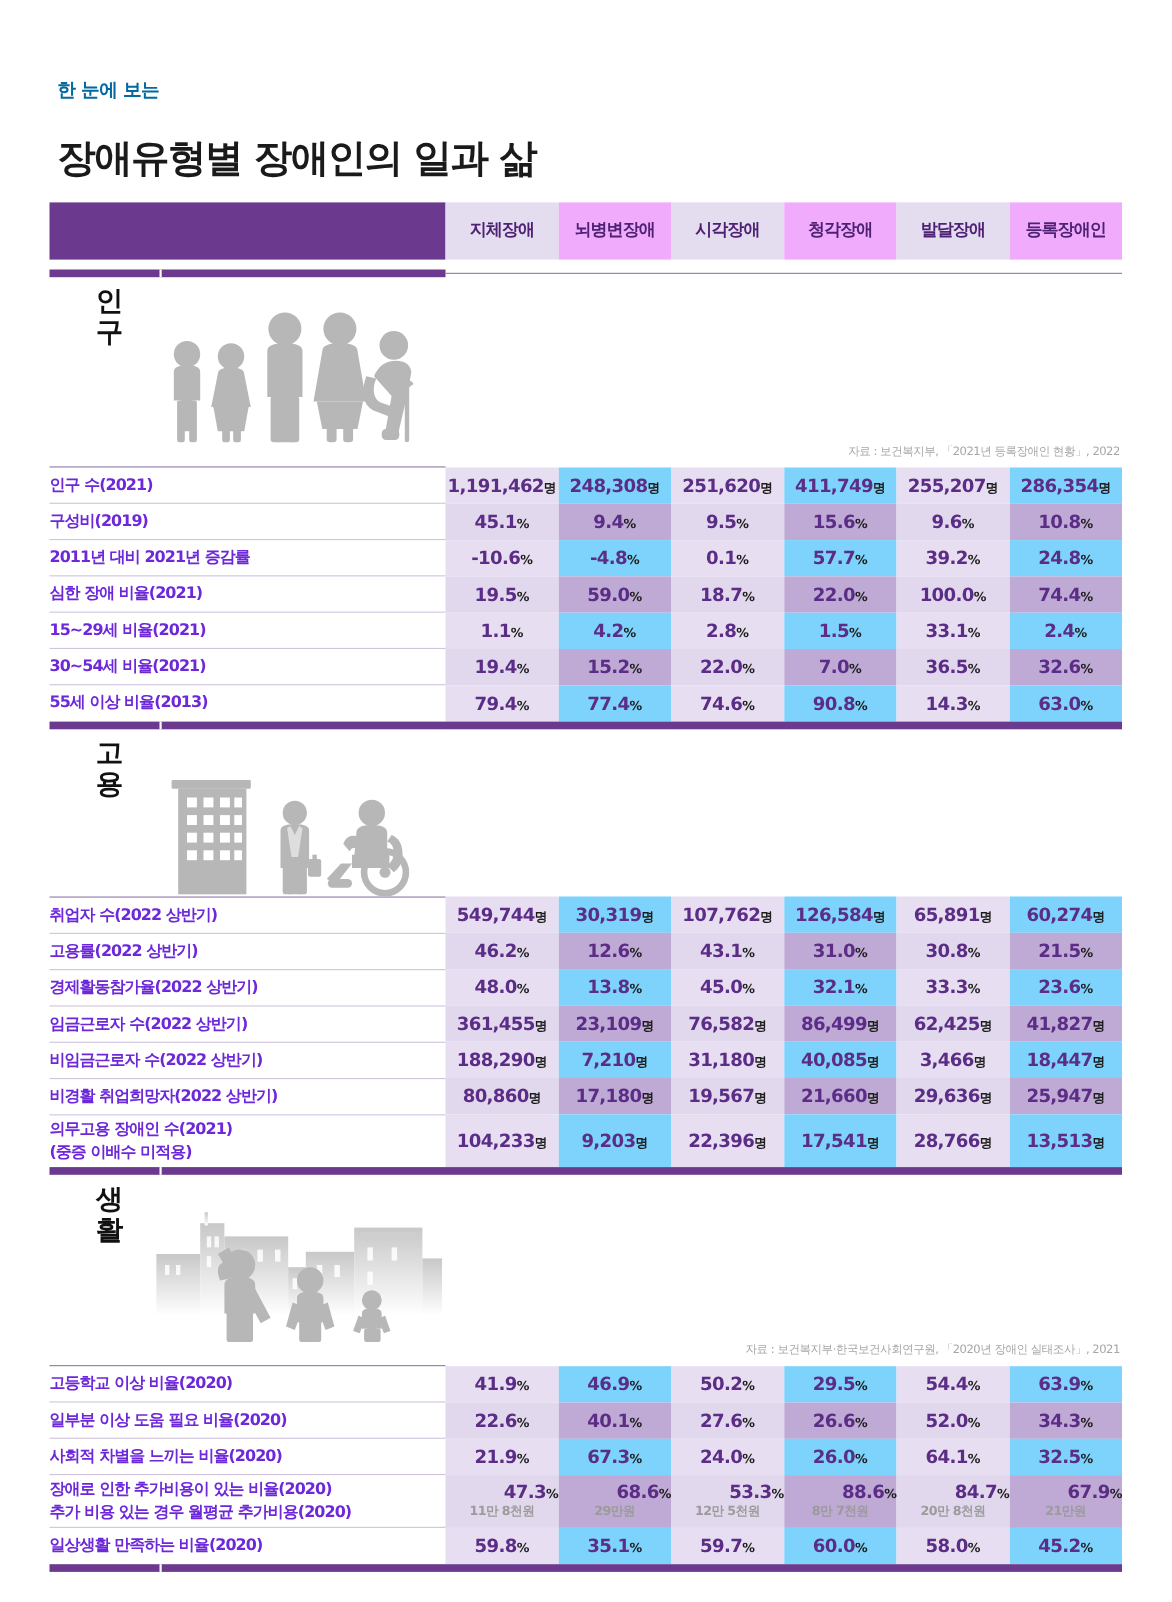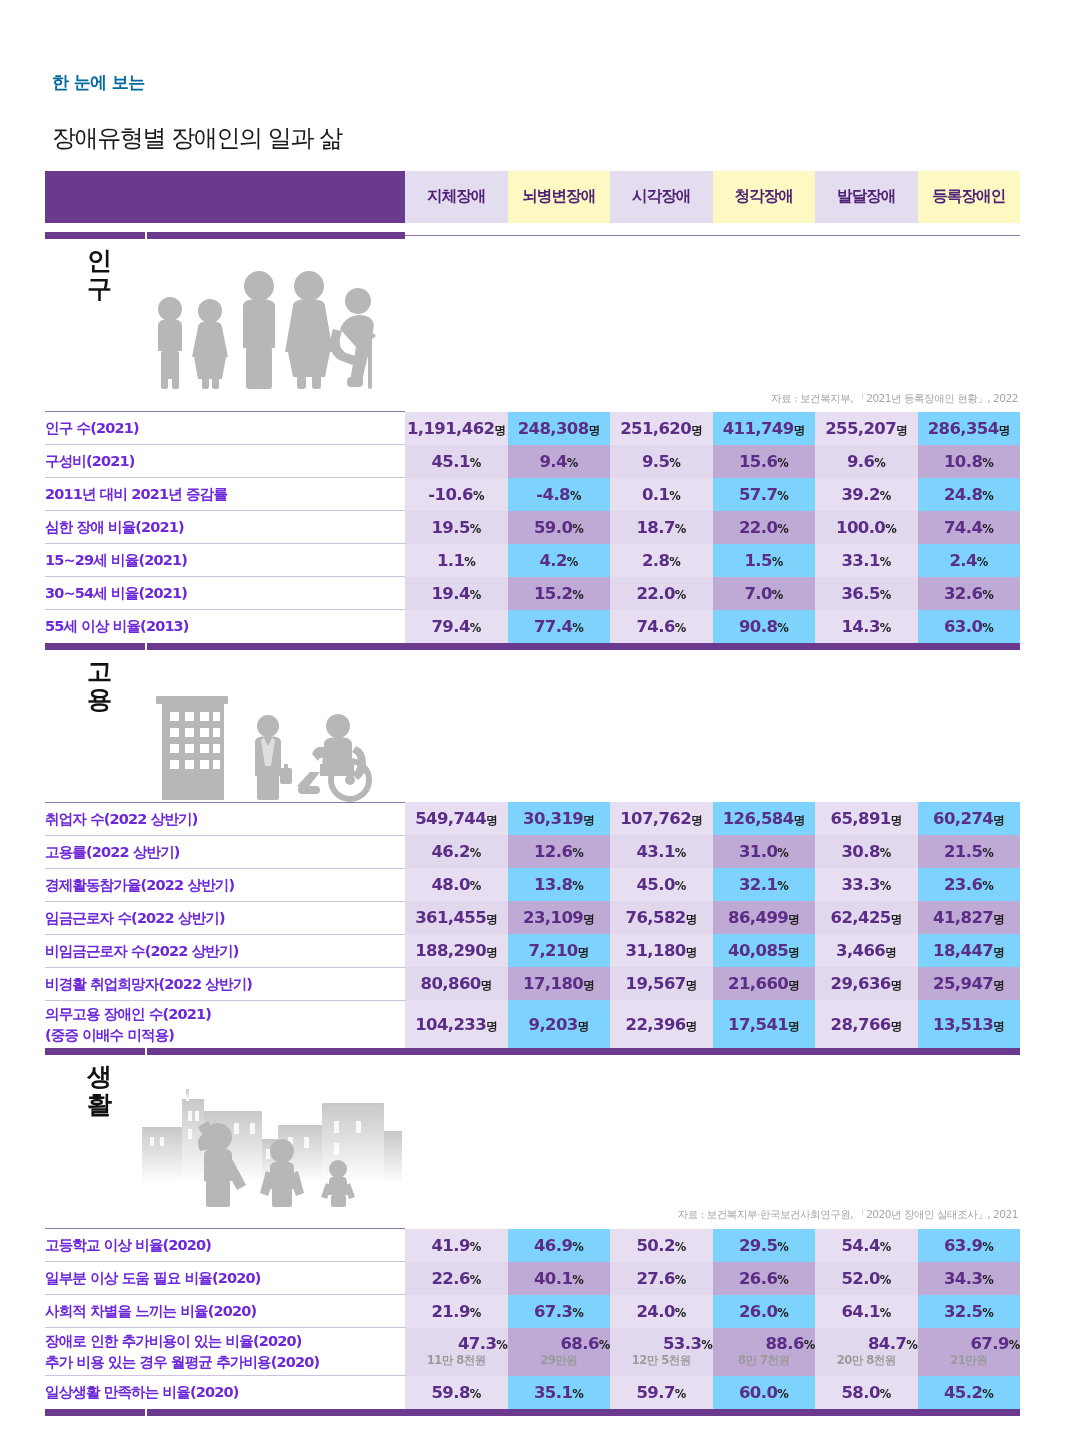--- a/index.html
+++ b/index.html
@@ -21,22 +21,22 @@
   .title-block { padding-top: 72px; padding-left: 7px; }
   .kicker {
     font-size: 17px;
     font-weight: bold;
     color: #0369a1;
     letter-spacing: -0.6px;
     line-height: 1.2;
     margin-bottom: 4px;
   }
   .headline {
-    font-size: 24px;
-    font-weight: normal;
+    font-size: 35px;
+    font-weight: bold;
     color: #1a1a1a;
     letter-spacing: -1.4px;
     line-height: 1.18;
     margin-top: 32px;
   }
 
   
   
   .grid {
     display: grid;
@@ -54,21 +54,21 @@
     height: 52px;
     display: flex;
     align-items: center;
     justify-content: center;
     font-size: 15.5px;
     font-weight: bold;
     letter-spacing: -0.9px;
     color: #4e2175;
   }
   .hc-light { background: #e4dcef; }
-  .hc-dark  { background: #fef9c3; }
+  .hc-dark  { background: #f0abfc; }
 
   
   .section { position: relative; }
 
   .band {
     position: relative;
     height: 152px;
   }
   .band-inner {
     position: absolute;
@@ -284,21 +284,21 @@
             <tr>
               <td class="lbl-cell">인구 수(2021)</td>
               <td class="val-cell col-light"><span>1,191,462<span class="unit">명</span></span></td>
               <td class="val-cell col-dark"><span>248,308<span class="unit">명</span></span></td>
               <td class="val-cell col-light"><span>251,620<span class="unit">명</span></span></td>
               <td class="val-cell col-dark"><span>411,749<span class="unit">명</span></span></td>
               <td class="val-cell col-light"><span>255,207<span class="unit">명</span></span></td>
               <td class="val-cell col-dark"><span>286,354<span class="unit">명</span></span></td>
             </tr>
             <tr>
-              <td class="lbl-cell">구성비(2021)</td>
+              <td class="lbl-cell">구성비(2019)</td>
               <td class="val-cell col-light"><span>45.1<span class="unit">%</span></span></td>
               <td class="val-cell col-dark"><span>9.4<span class="unit">%</span></span></td>
               <td class="val-cell col-light"><span>9.5<span class="unit">%</span></span></td>
               <td class="val-cell col-dark"><span>15.6<span class="unit">%</span></span></td>
               <td class="val-cell col-light"><span>9.6<span class="unit">%</span></span></td>
               <td class="val-cell col-dark"><span>10.8<span class="unit">%</span></span></td>
             </tr>
             <tr>
               <td class="lbl-cell">2011년 대비 2021년 증감률</td>
               <td class="val-cell col-light"><span>-10.6<span class="unit">%</span></span></td>

